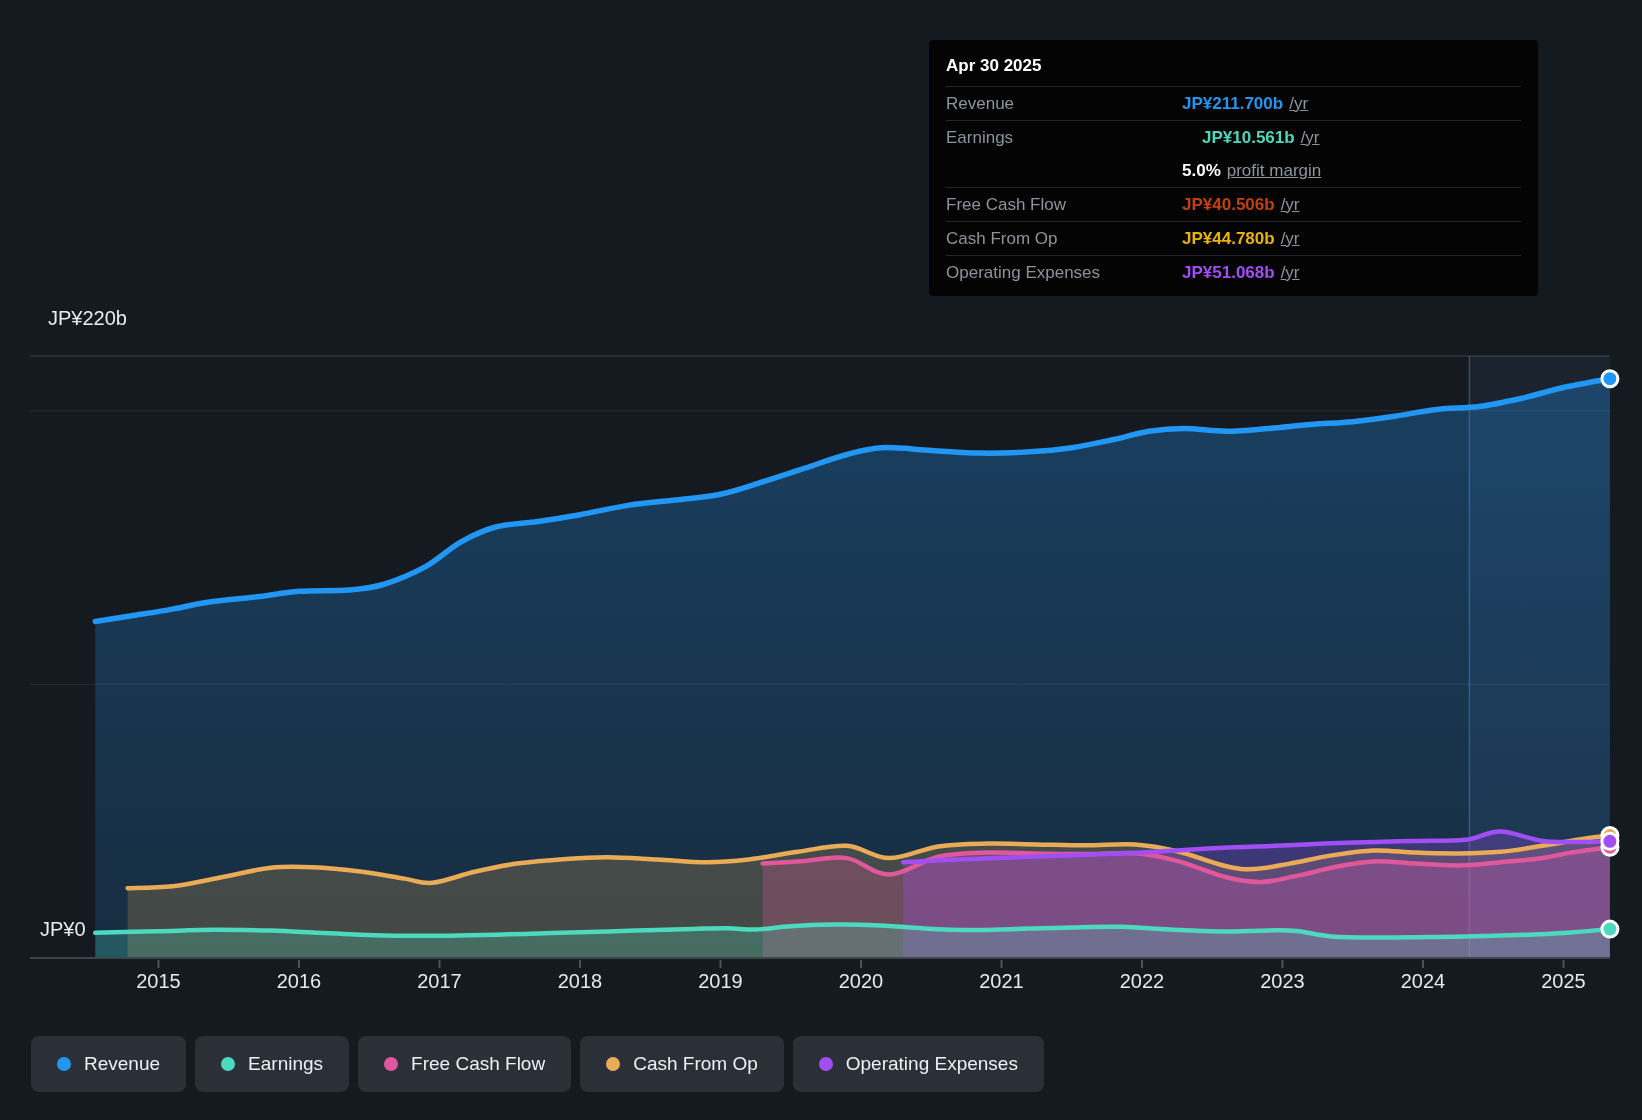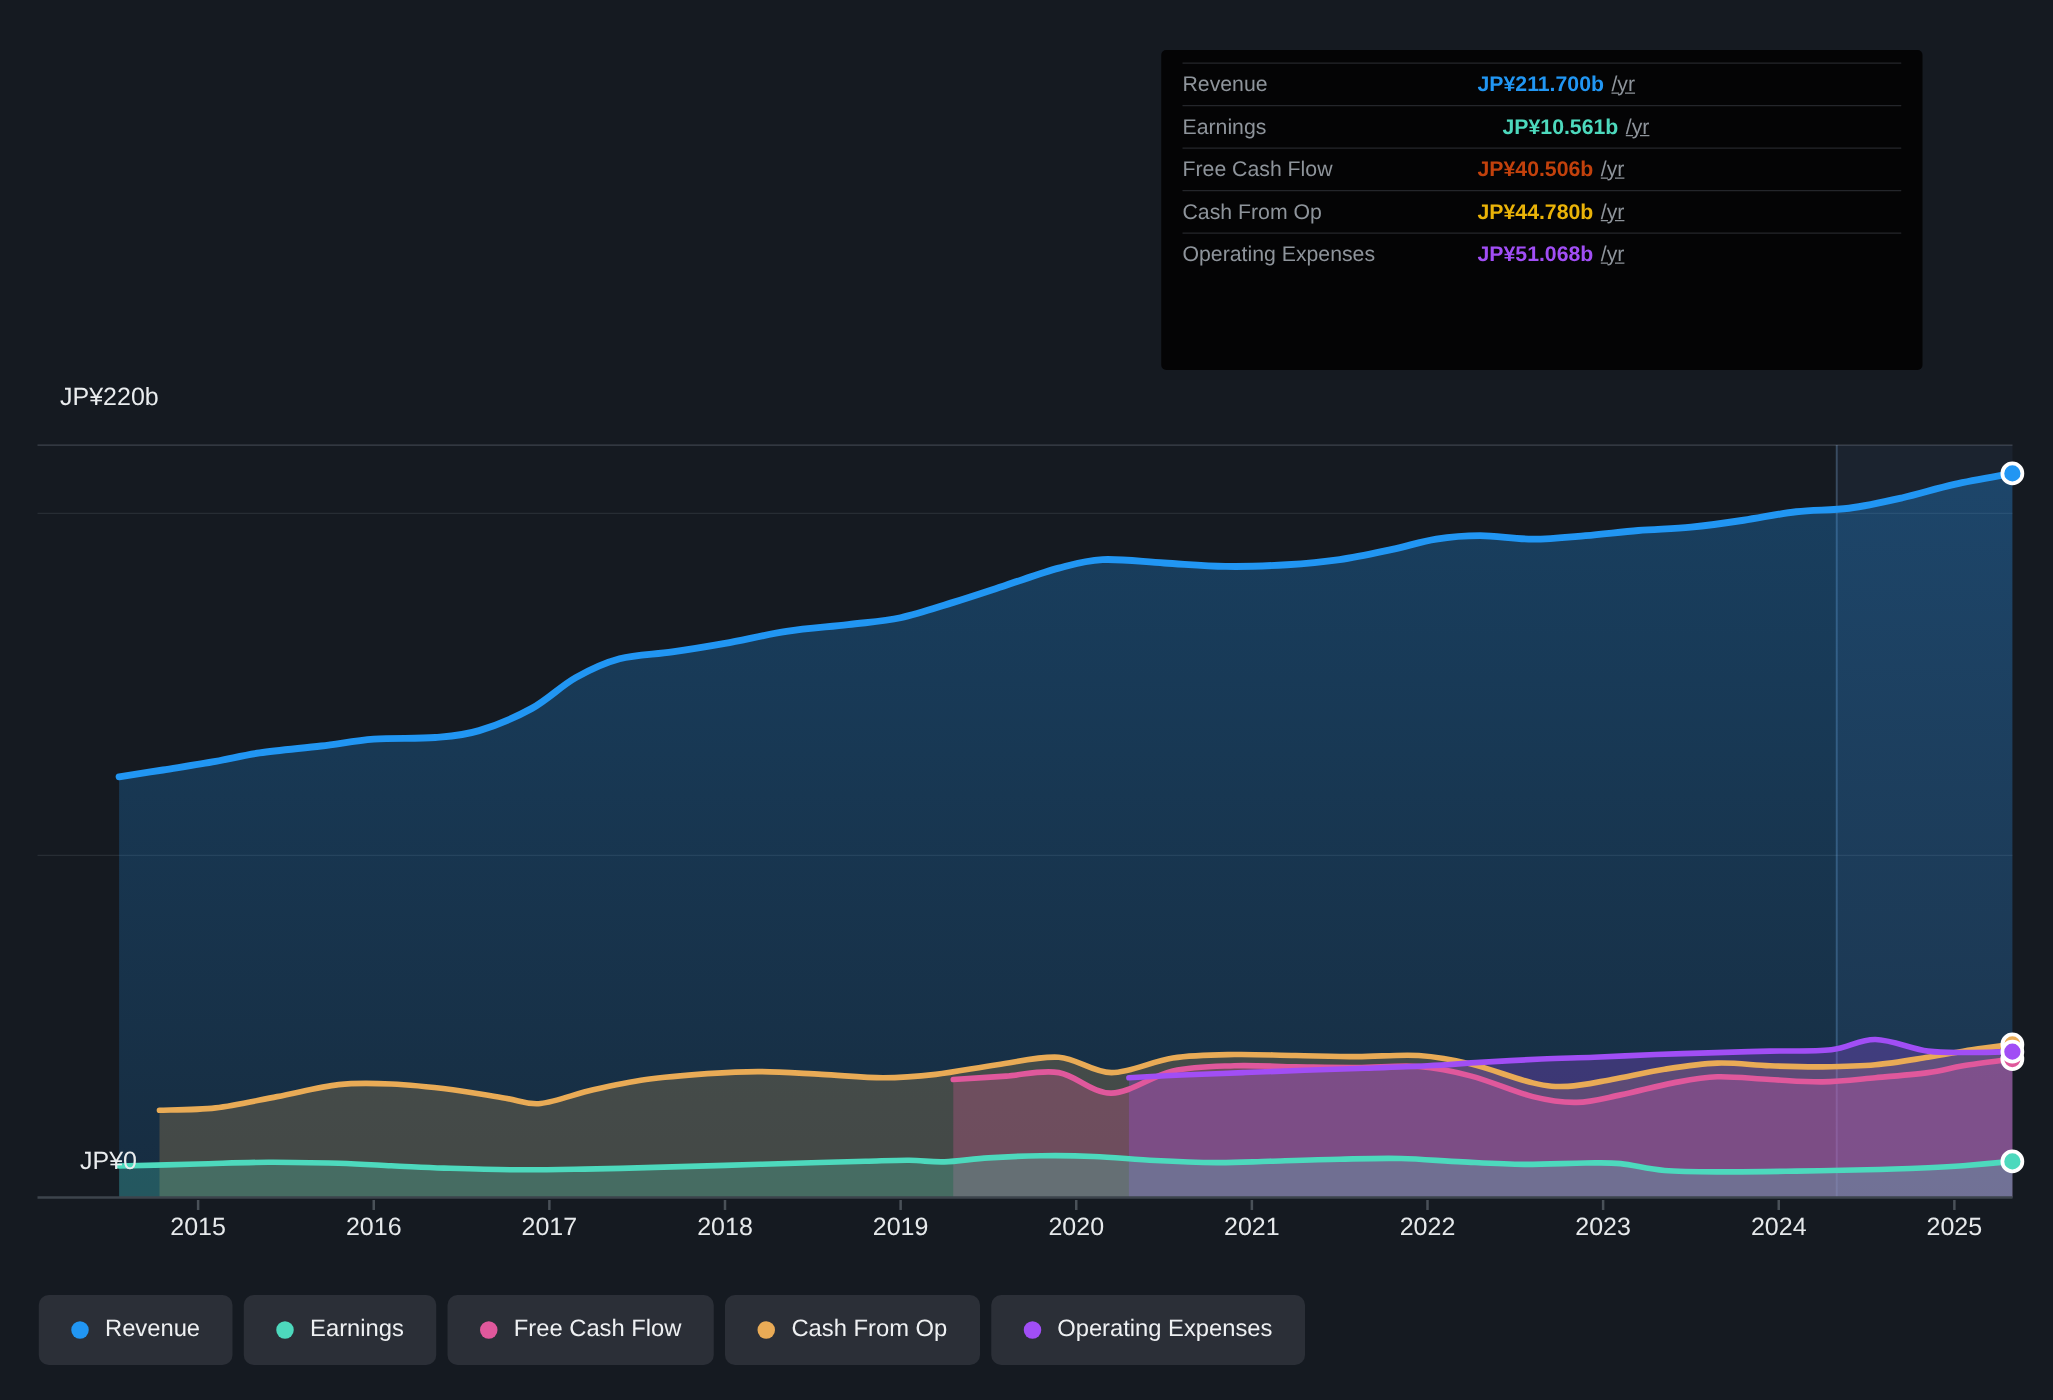--- a/index.html
+++ b/index.html
@@ -22,21 +22,21 @@
   .tt-row{display:flex;align-items:center;height:33px;border-top:1px solid #24262b;font-size:17px;}
   .tt-row.no-line{border-top:none;}
   .tt-label{width:236px;flex-shrink:0;color:#8e949b;}
   .tt-value{font-weight:bold;}
   .tt-unit{color:#8e949b;margin-left:6px;text-decoration:underline;}
   .tt-margin-value{color:#ffffff;font-weight:bold;}
 
   
   .y-label{position:absolute;color:#e9ecee;font-size:20px;font-weight:400;z-index:3;}
   .y-label.top{left:48px;top:307px;}
-  .y-label.zero{left:64px;top:918px;}
+  .y-label.zero{left:40px;top:918px;}
 
   
   .legend{position:absolute;left:31px;top:1036px;display:flex;gap:9px;z-index:5;}
   .chip{
     height:56px;background:#2b2f37;border-radius:8px;
     display:flex;align-items:center;padding:0 26px;gap:13px;cursor:pointer;
   }
   .chip .dot{width:14px;height:14px;border-radius:50%;flex-shrink:0;}
   .chip .lbl{color:#eef0f2;font-size:19px;white-space:nowrap;}
 </style>
@@ -92,33 +92,39 @@
     <circle cx="1609.9" cy="378.7" r="8" fill="#2196f3" stroke="#ffffff" stroke-width="3"></circle>
     <circle cx="1609.9" cy="847.2" r="8" fill="#e0589c" stroke="#ffffff" stroke-width="3"></circle>
     <circle cx="1609.9" cy="835.5" r="8" fill="#e9ab56" stroke="#ffffff" stroke-width="3"></circle>
     <circle cx="1609.9" cy="841.3" r="8" fill="#a14ef5" stroke="#ffffff" stroke-width="3"></circle>
   </svg>
 
 <div class="y-label top">JP¥220b</div>
 <div class="y-label zero">JP¥0</div>
 
 <div class="tooltip">
+  <div class="tt-title">Apr 30 2025</div>
 
   <div class="tt-row">
     <span class="tt-label">Revenue</span>
     <span class="tt-value" style="color: rgb(33, 150, 243);">JP¥211.700b</span>
     <span class="tt-unit">/yr</span>
   </div>
 
   <div class="tt-row">
     <span class="tt-label">Earnings</span>
     <span class="tt-value" style="color: rgb(77, 217, 189); margin-left: 20px;">JP¥10.561b</span>
     <span class="tt-unit">/yr</span>
   </div>
 
+  <div class="tt-row no-line">
+    <span class="tt-label"></span>
+    <span class="tt-margin-value">5.0%</span>
+    <span class="tt-unit">profit margin</span>
+  </div>
 
   <div class="tt-row">
     <span class="tt-label">Free Cash Flow</span>
     <span class="tt-value" style="color: #c2410c;">JP¥40.506b</span>
     <span class="tt-unit">/yr</span>
   </div>
 
   <div class="tt-row">
     <span class="tt-label">Cash From Op</span>
     <span class="tt-value" style="color: #eab308;">JP¥44.780b</span>

